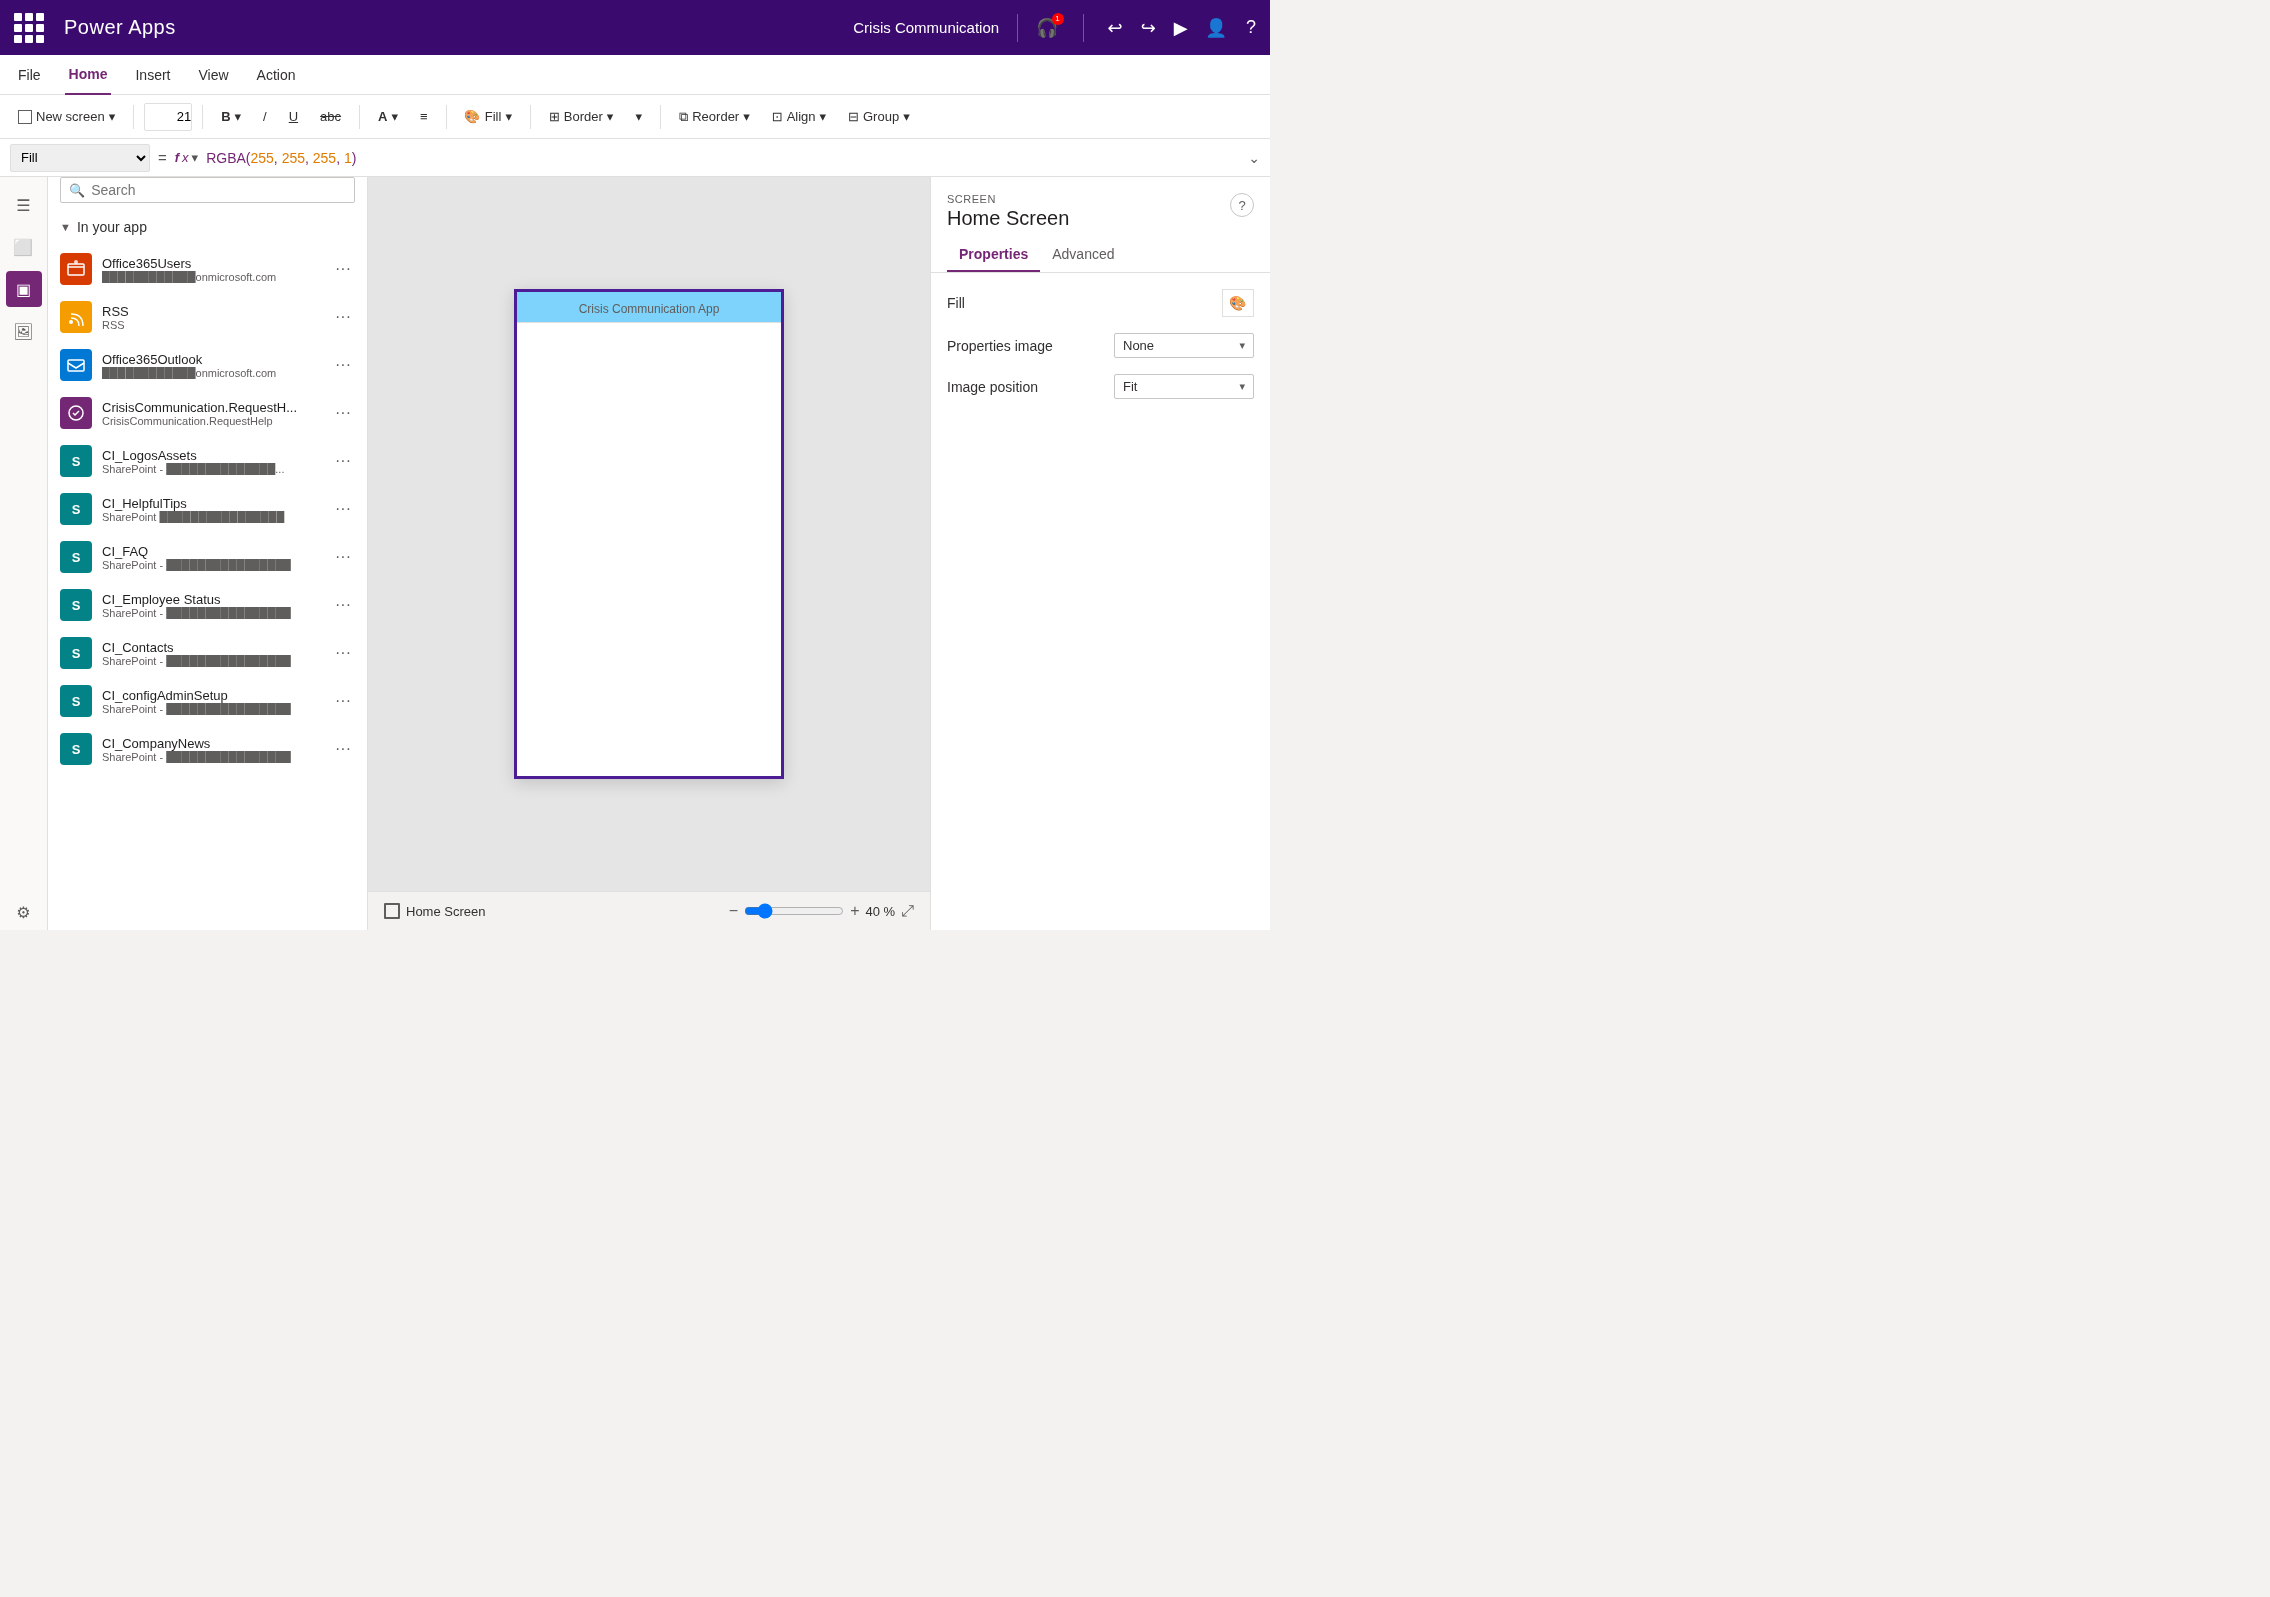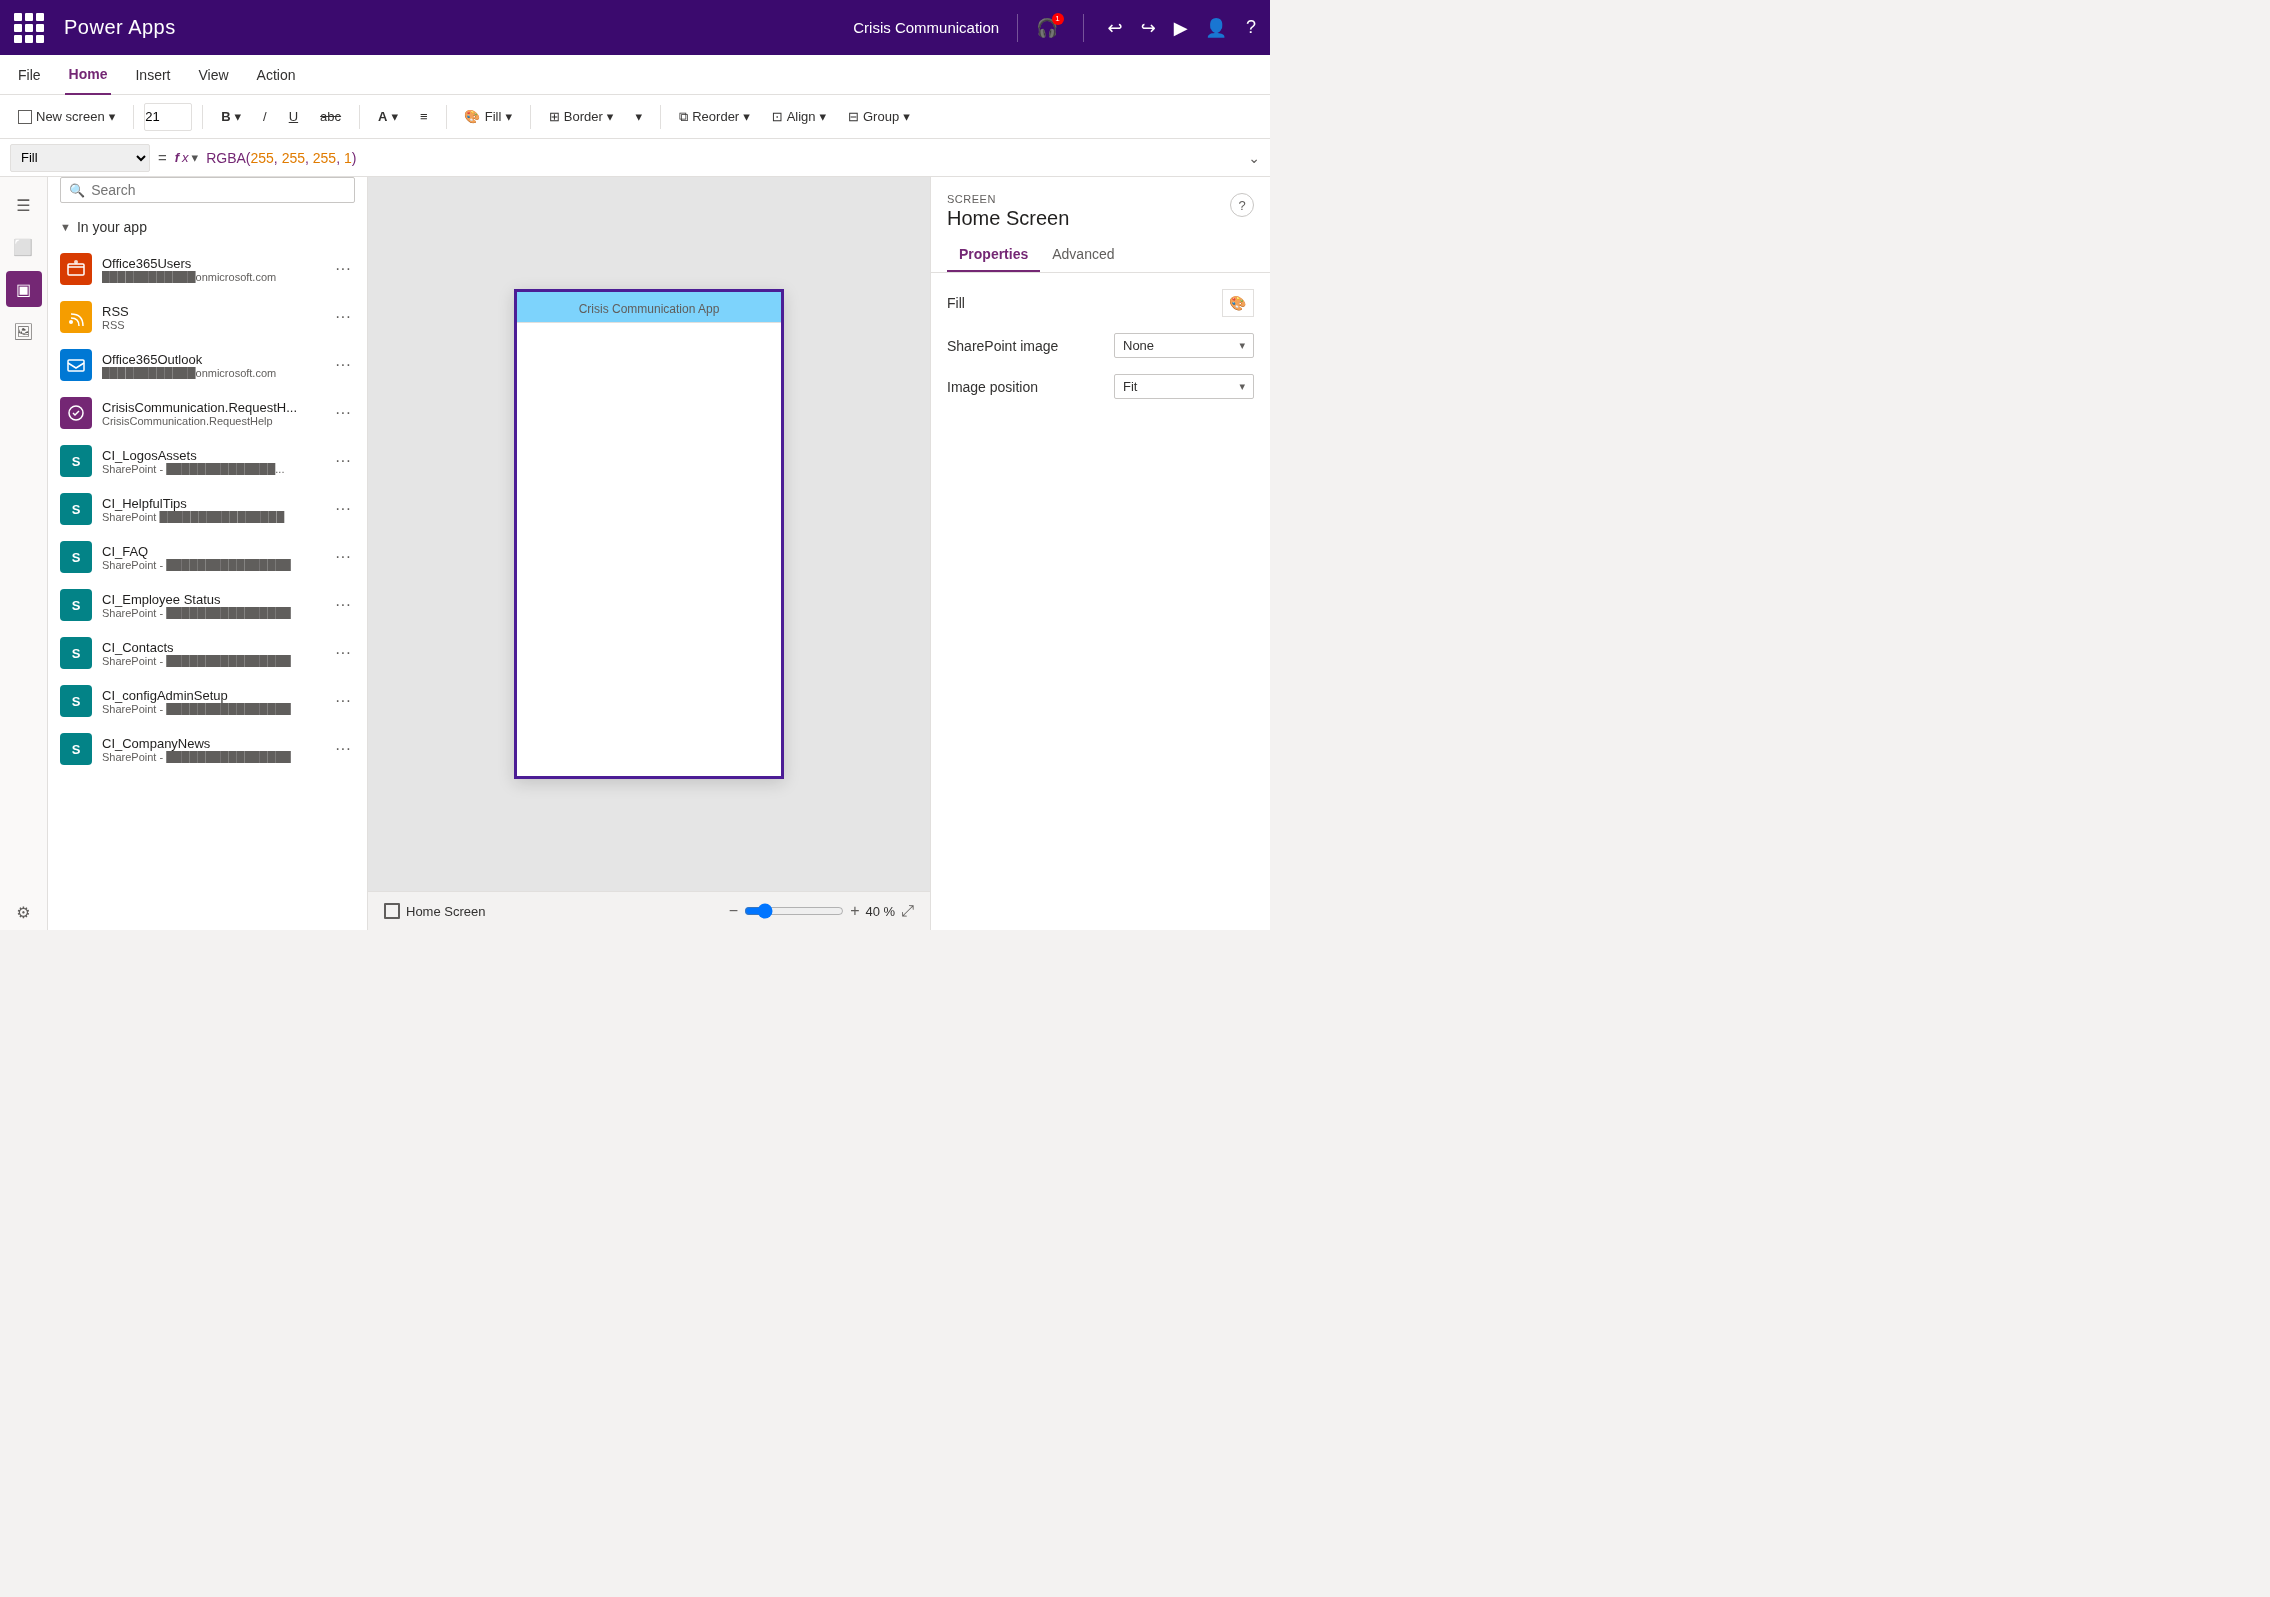--- a/index.html
+++ b/index.html
@@ -125,21 +125,21 @@
     .toolbar-sep {
       width: 1px;
       height: 24px;
       background: #e1dfdd;
       margin: 0 4px;
     }
     .toolbar-input {
       width: 48px;
       height: 28px;
       border: 1px solid #e1dfdd;
-      text-align: left;
+      text-align: right;
       font-size: 13px;
       border-radius: 2px;
     }
 
     
     .formulabar {
       display: flex;
       align-items: center;
       background: white;
       height: 38px;
@@ -793,21 +793,21 @@
     <div class="prop-body">
 
       <div class="prop-row">
         <span class="prop-label">Fill</span>
         <button class="prop-fill-btn">
           <span class="fill-icon">🎨</span>
         </button>
       </div>
 
       <div class="prop-row">
-        <span class="prop-label">SharePoint image</span>
+        <span class="prop-label">Properties image</span>
         <div class="prop-dropdown">
           <span>None</span>
           <span class="prop-dropdown-arrow">▾</span>
         </div>
       </div>
 
       <div class="prop-row">
         <span class="prop-label">Image position</span>
         <div class="prop-dropdown">
           <span>Fit</span>

